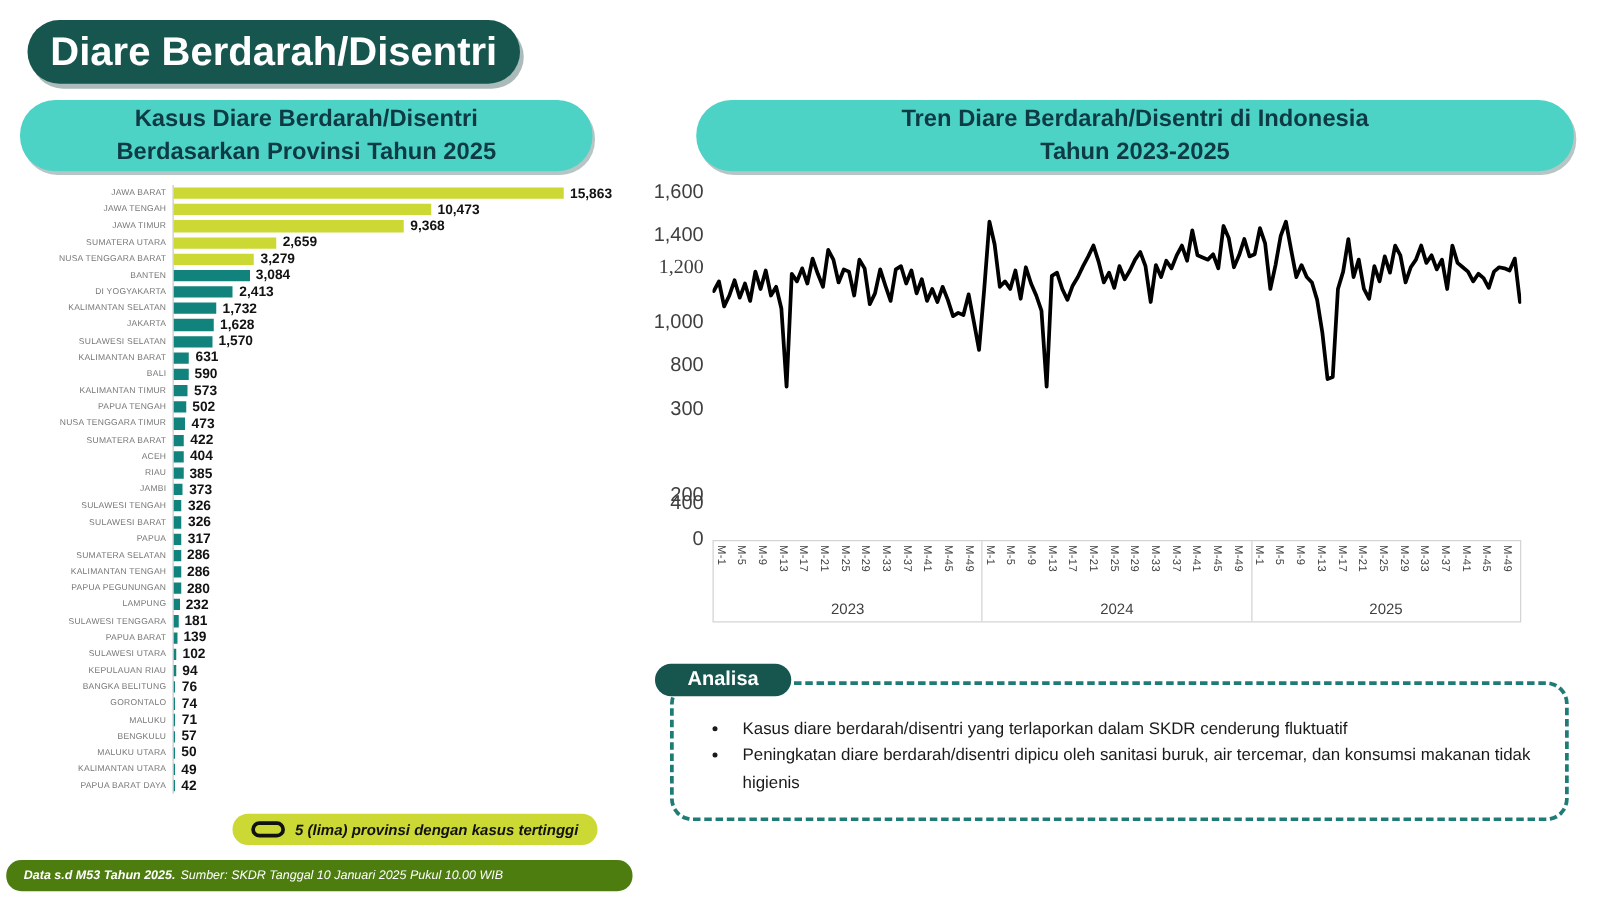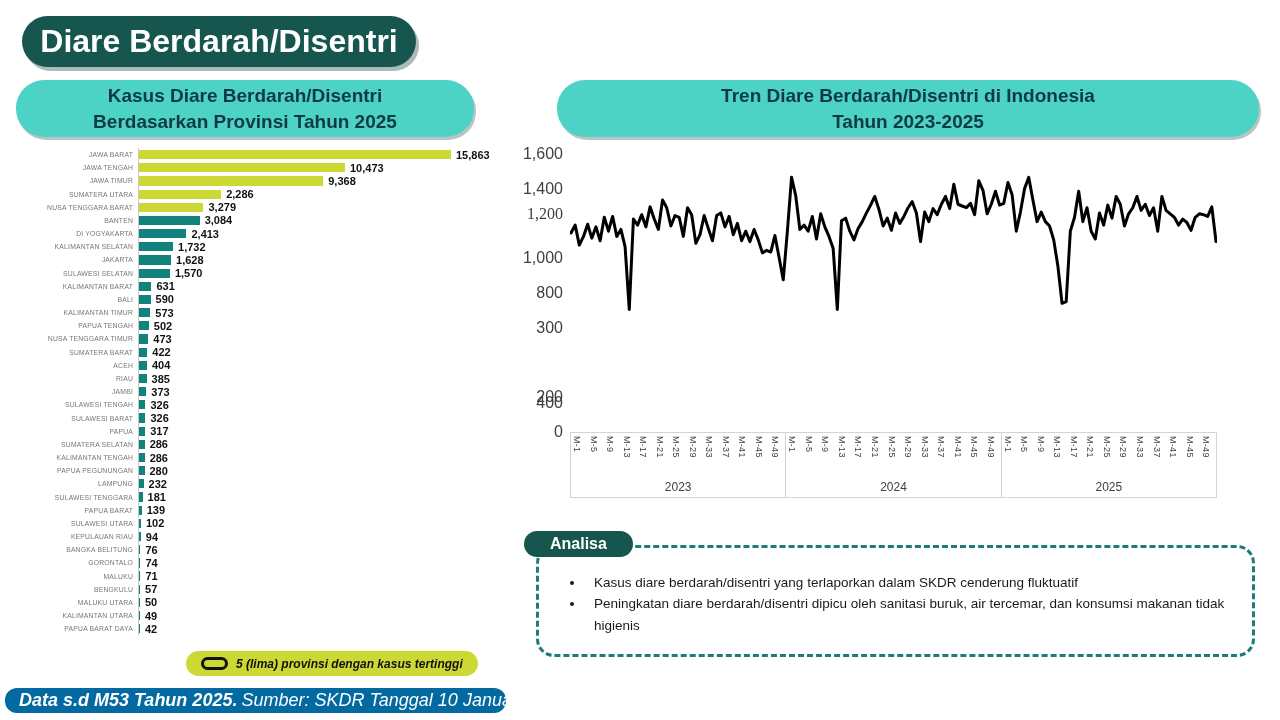--- a/index.html
+++ b/index.html
@@ -48,23 +48,23 @@
     position:absolute; left:186px; top:651px; height:25px;
     background:#ccd934; border-radius:13px;
     display:inline-flex; align-items:center; gap:8px; padding:0 15px;
     font-size:12px; font-style:italic; font-weight:bold; color:#111;
   }
   .legend-capsule { width:27px; height:13px; border:3px solid #111; border-radius:8px; background:transparent; flex:0 0 auto; }
 
   
   #footer-pill {
     position:absolute; left:5px; top:688px; width:501px; height:25px;
-    background:#0369a1; border-radius:12px;
+    background:#4d7c0f; border-radius:12px;
     display:flex; align-items:center; padding:0 14px;
-    color:#ffffff; font-size:18px; font-style:italic; white-space:nowrap;
+    color:#ffffff; font-size:10px; font-style:italic; white-space:nowrap;
   }
   #footer-pill .b { font-weight:bold; margin-right:4px; }
 
   
   #line-chart-area { position:absolute; left:520px; top:145px; width:740px; height:355px; }
   .ytick { position:absolute; left:0; width:43px; text-align:right; font-size:16px; color:#3f3f3f; }
   #line-svg { position:absolute; left:50px; top:7px; }
   #x-band {
     position:absolute; left:50px; top:287px; width:647px; height:66px;
     border:1px solid #d4d4d4; display:flex;
@@ -130,21 +130,21 @@
       <span class="prov-label">JAWA TIMUR</span>
       <div class="bar-track">
         <div class="bar" style="width: 184.254px; background: rgb(204, 217, 52);"></div>
         <span class="bar-val">9,368</span>
       </div>
     </div>
     <div class="bar-row">
       <span class="prov-label">SUMATERA UTARA</span>
       <div class="bar-track">
         <div class="bar" style="width: 82.1353px; background: rgb(204, 217, 52);"></div>
-        <span class="bar-val">2,286</span>
+        <span class="bar-val">2,659</span>
       </div>
     </div>
     <div class="bar-row">
       <span class="prov-label">NUSA TENGGARA BARAT</span>
       <div class="bar-track">
         <div class="bar" style="width: 64.4927px; background: rgb(204, 217, 52);"></div>
         <span class="bar-val">3,279</span>
       </div>
     </div>
     <div class="bar-row">

